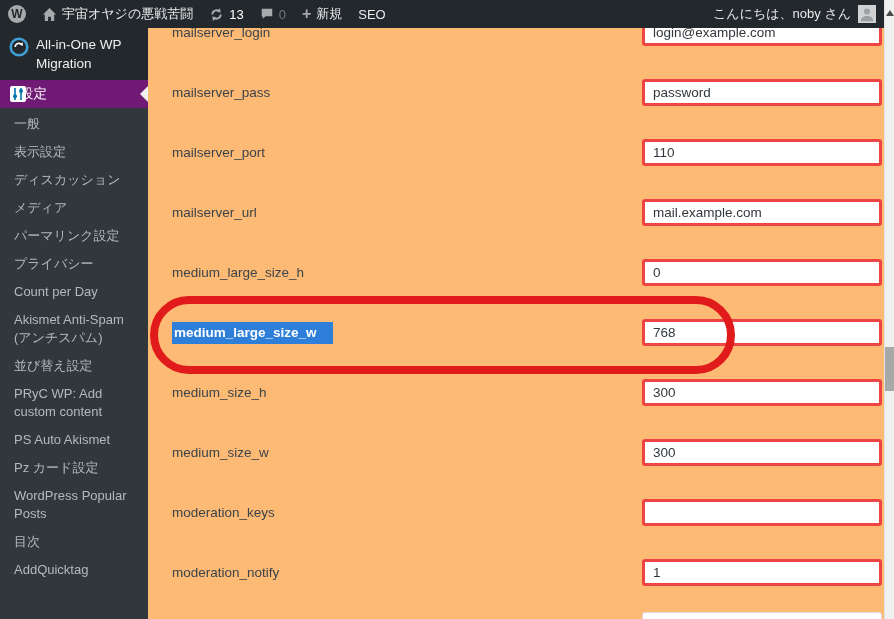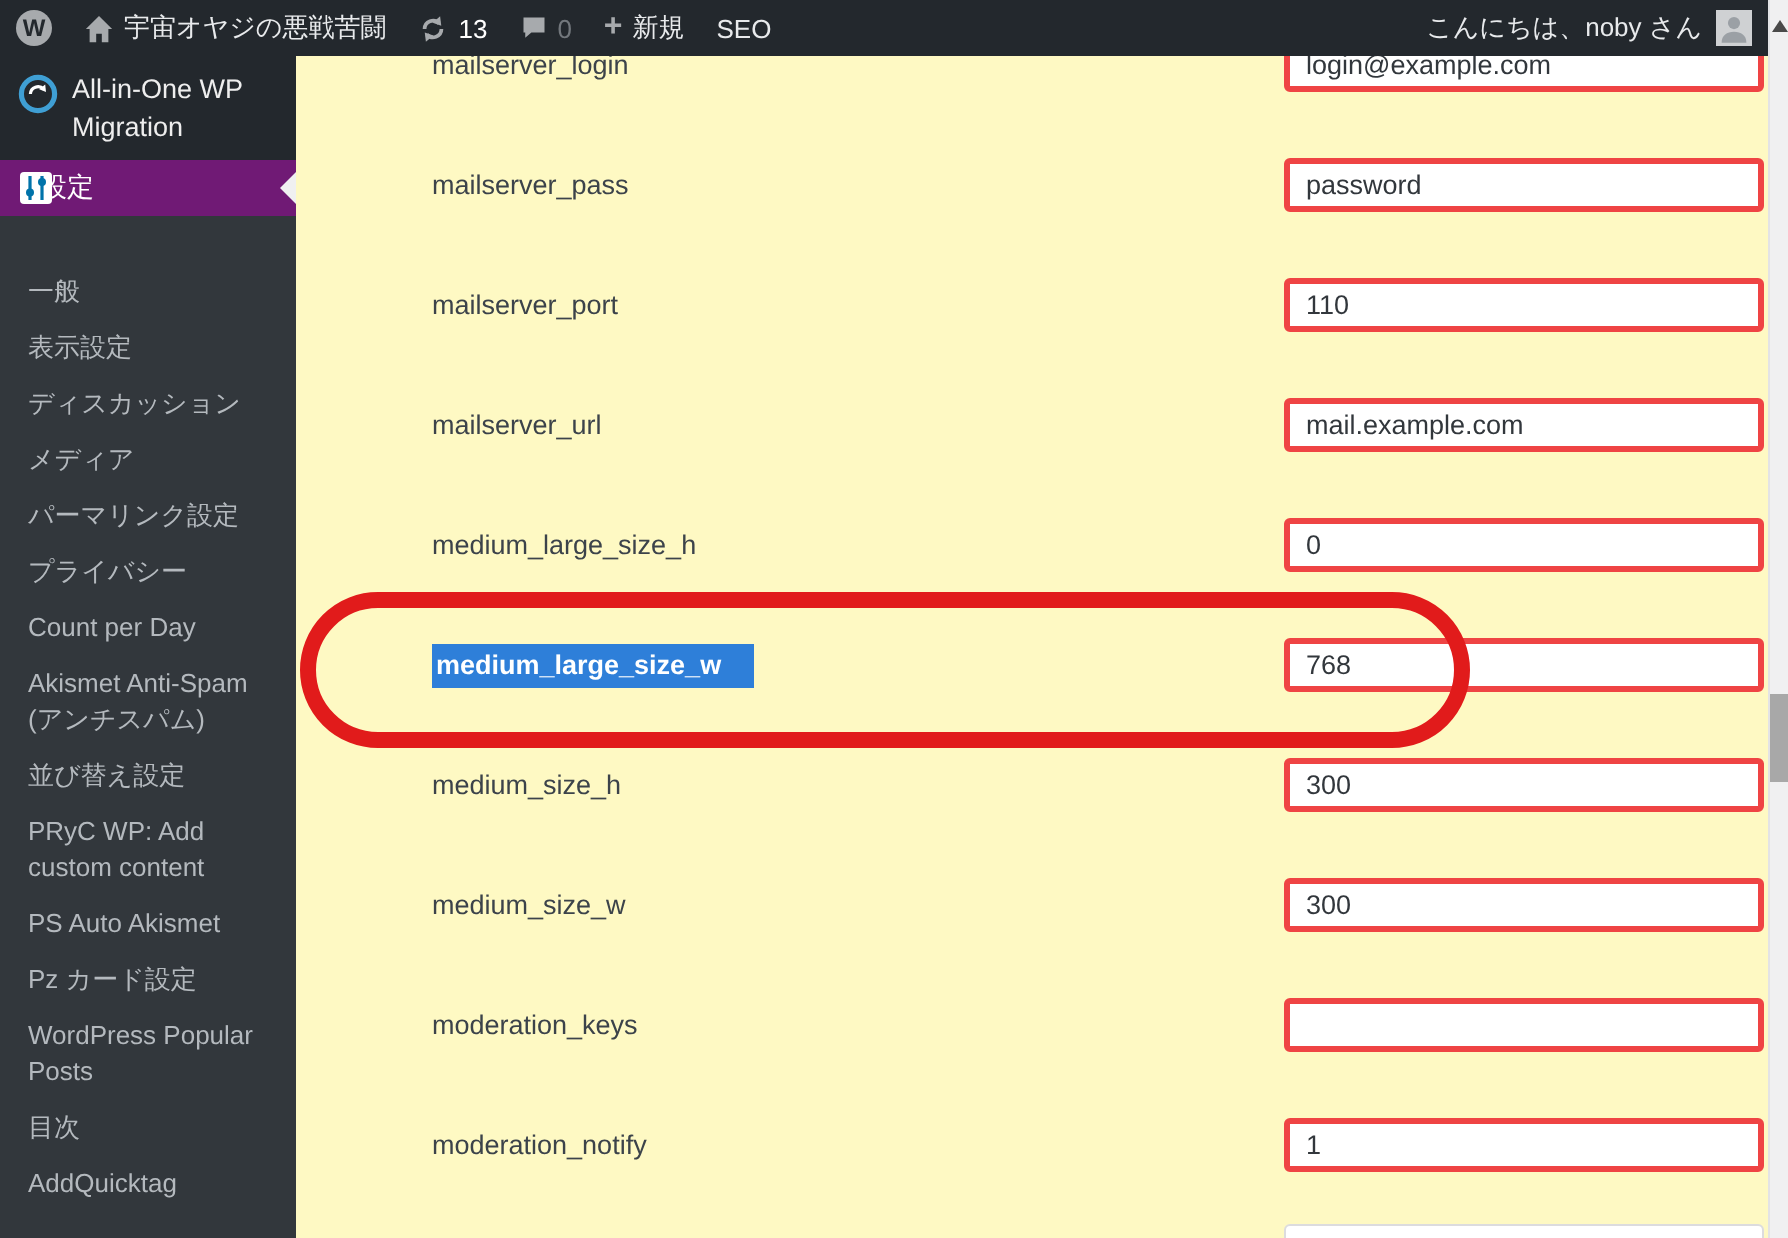--- a/index.html
+++ b/index.html
@@ -41,30 +41,30 @@
   .menu-item-migration .menu-icon { position:absolute; left:9px; top:9px; }
   .menu-item-settings {
     position:relative; background:#701a75; color:#fff;
     font-size:13.5px; line-height:18px; padding:5px 8px 5px 20px; cursor:pointer;
   }
   .menu-item-settings .menu-icon { position:absolute; left:9px; top:5px; }
   .menu-item-settings::after {
     content:""; position:absolute; right:0; top:50%; margin-top:-8px;
     border:8px solid transparent; border-right-color:#f0f0f1;
   }
-  .submenu { flex:1; background:#32373c; padding-top:24px; }
+  .submenu { flex:1; background:#32373c; padding-top:2px; }
   .submenu-item {
     padding:5px 10px 5px 14px; color:#b4b9be; font-size:13px;
     line-height:18px; cursor:pointer; word-wrap:break-word;
   }
 
   
   .content {
     position:absolute; left:148px; top:28px; right:10px; bottom:0;
-    background:#fef9c3; overflow:hidden;padding-left:44px;
+    background:#fdba74; overflow:hidden;
   }
   .opt-rows { margin-top:-26px; }
   .opt-row { display:flex; align-items:center; height:60px; padding:0 2px 0 24px; }
   .opt-label { flex:1; font-size:13.5px; color:#3c434a; }
   .label-text.selected {
     background:#2e7fd9; color:#fff; font-weight:700; padding:3px 16px 4px 2px;
   }
   .opt-input {
     width:240px; height:27px; flex:none;
     border:3px solid #ef4444; border-radius:3px; background:#fff;

